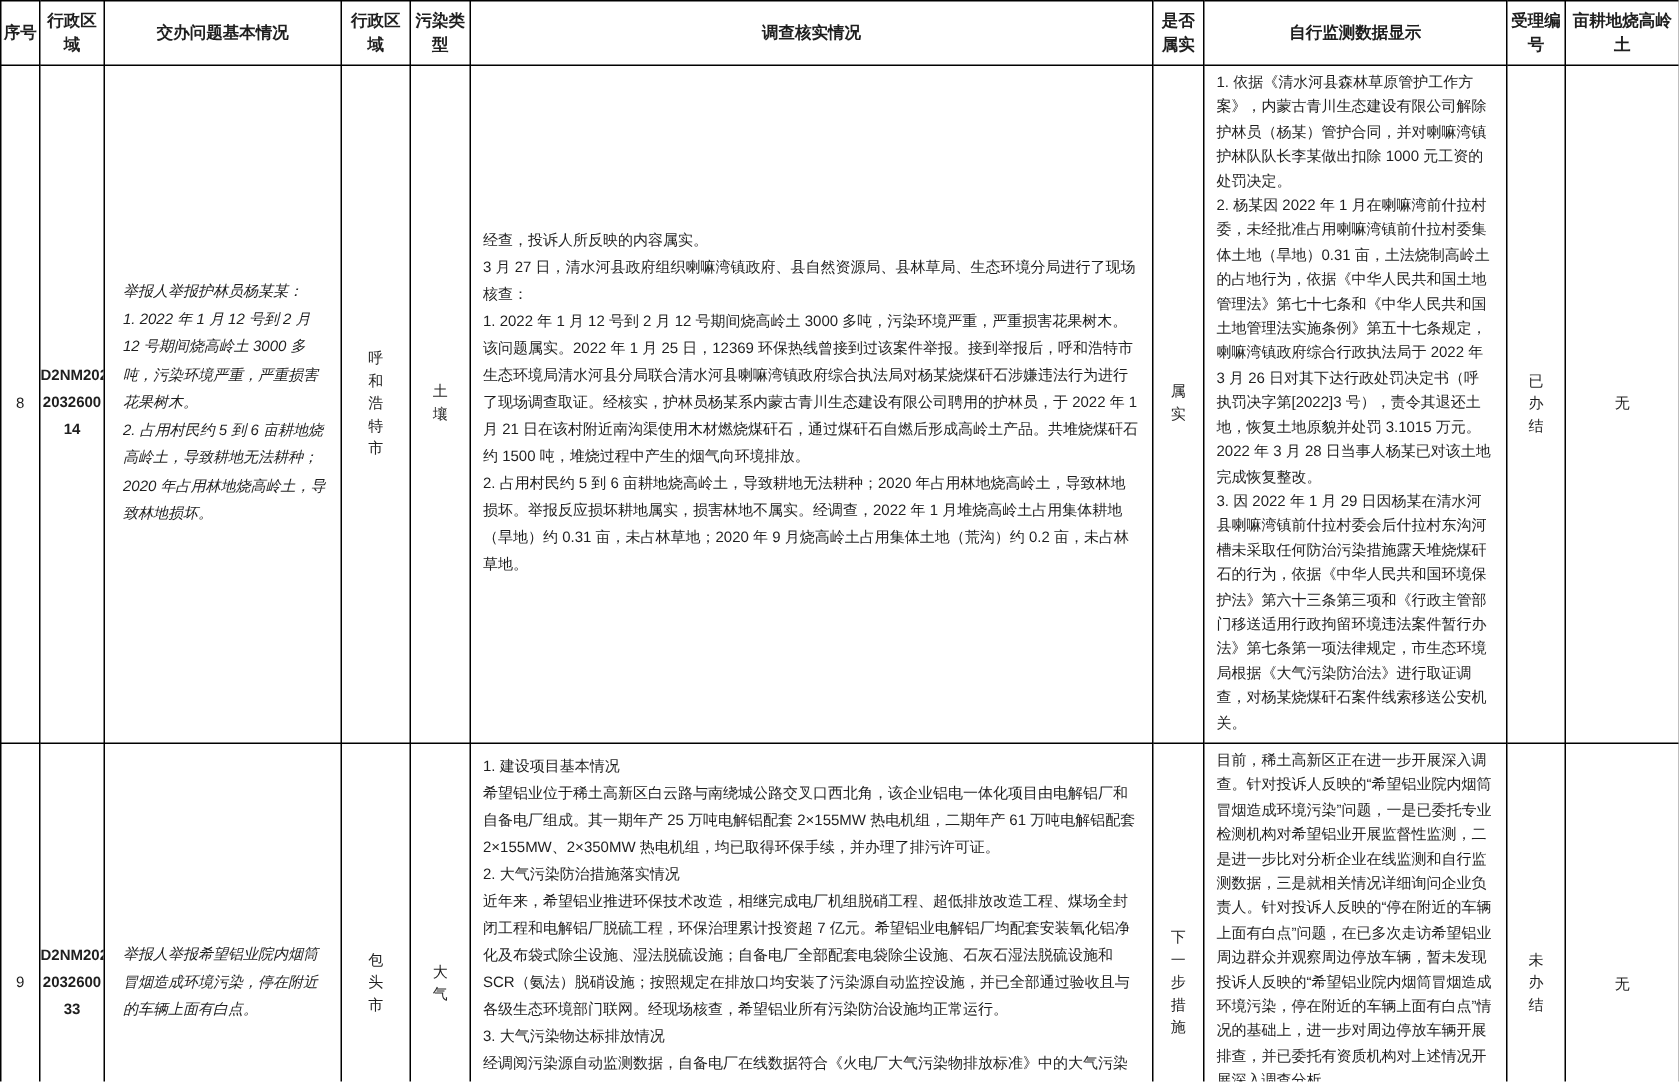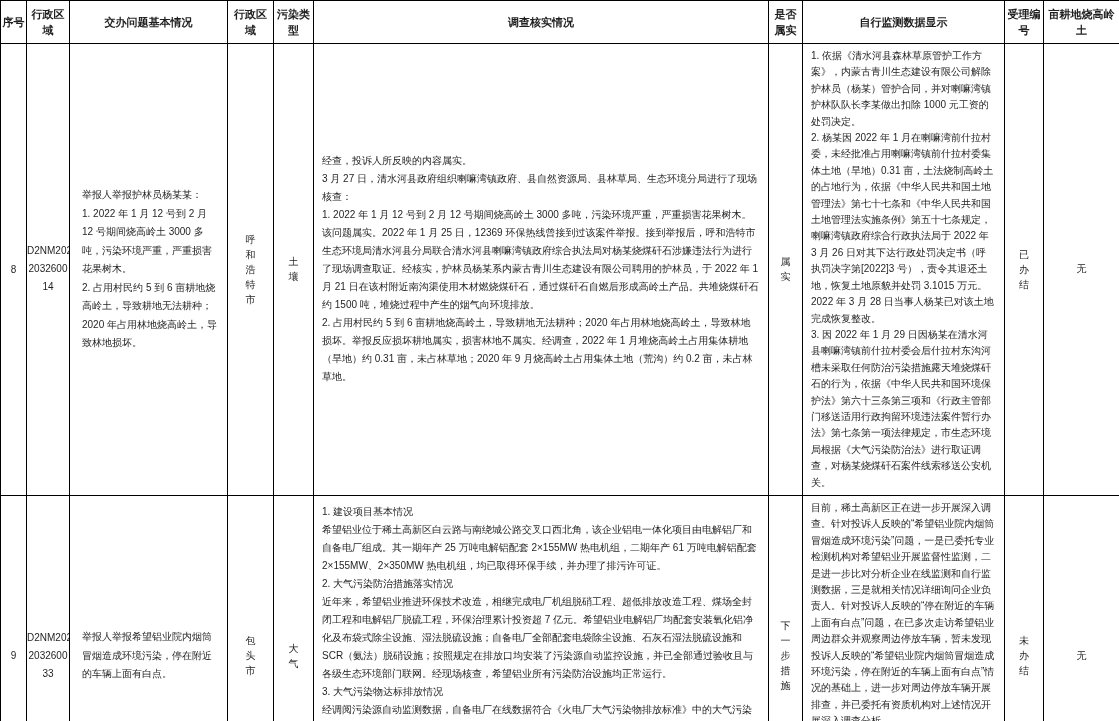--- a/index.html
+++ b/index.html
@@ -24,23 +24,23 @@
     font-size: 11px; font-weight: bold; text-align: center;
     line-height: 16px; padding: 2px 1px;
   }
   td.center { text-align: center; font-size: 10px; }
   td.longtext {
     font-size: 10px; text-align: left;
     padding: 4px 8px;
     white-space: pre-line;
   }
   .inv  { line-height: 18px; }
-  .prob { line-height: 18.5px; padding-left: 12px !important; }
+  .prob { line-height: 18.5px; padding-left: 12px !important; font-style: italic; }
   .hand { line-height: 16.4px; }
-  .caseno { white-space: pre-line; line-height: 18px; font-size: 10px; }
+  .caseno { white-space: pre-line; line-height: 18px; font-size: 10px; font-weight: bold; }
   .vtext {
     display: inline-block; width: 11px;
     word-break: break-all; line-height: 15px;
     font-size: 10px; vertical-align: middle;
   }
   tr.hdr { height: 43px; }
   tr.r8  { height: 399px; }
   tr.r9  { height: 279px; }
 </style>
 </head>

